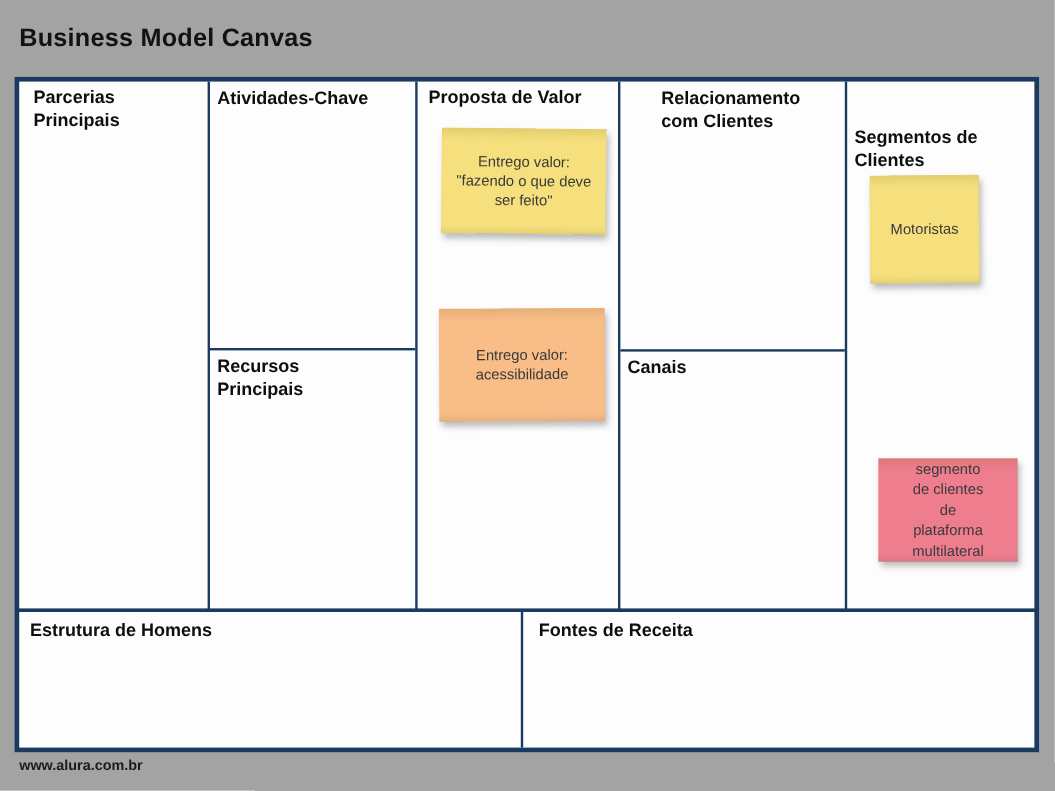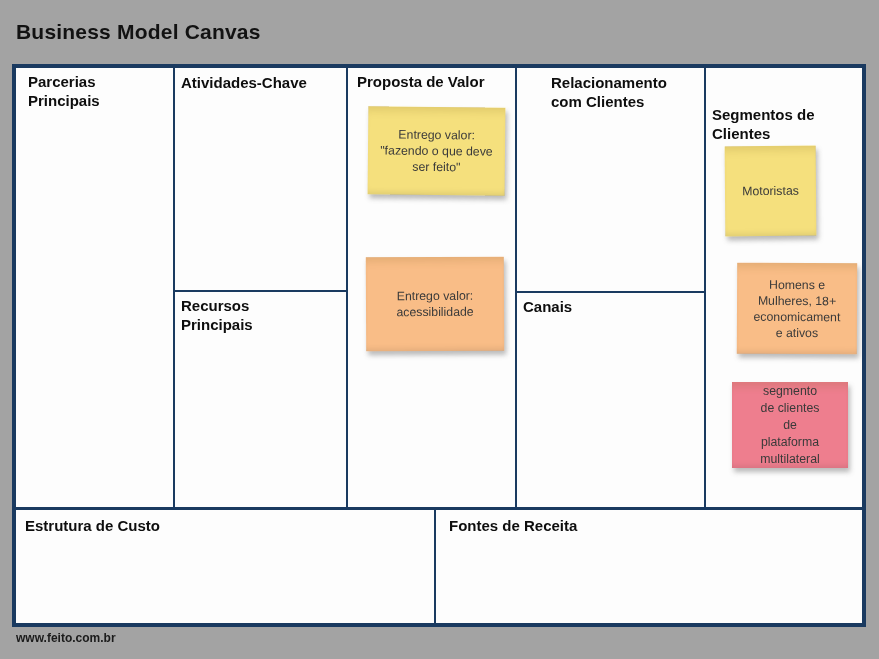--- a/index.html
+++ b/index.html
@@ -78,37 +78,33 @@
 com Clientes</div>
   </div>
   <div class="cell cell-canais">
     <div class="hdr">Canais</div>
   </div>
   <div class="cell cell-segmentos">
     <div class="hdr">Segmentos de
 Clientes</div>
   </div>
   <div class="cell cell-custo">
-    <div class="hdr">Estrutura de Custo</div>
+    <div class="hdr">Estrutura de Homens</div>
   </div>
   <div class="cell cell-receita">
     <div class="hdr">Fontes de Receita</div>
   </div>
 
   <div class="note note-pv-yellow" style="background-color: rgb(245, 224, 125);">Entrego valor:
 "fazendo o que deve
 ser feito"</div>
   <div class="note note-pv-orange" style="background-color: rgb(249, 189, 135);">Entrego valor:
 acessibilidade</div>
   <div class="note note-seg-yellow" style="background-color: rgb(245, 224, 125);">Motoristas</div>
-  <div class="note note-seg-orange" style="background-color: rgb(249, 189, 135);">Homens e
-Mulheres, 18+
-economicament
-e ativos</div>
   <div class="note note-seg-pink" style="background-color: rgb(238, 126, 142);">segmento
 de clientes
 de
 plataforma
 multilateral</div>
 
-  <div class="footer">www.feito.com.br</div>
+  <div class="footer">www.alura.com.br</div>
 
 </div>
 
 </body></html>

